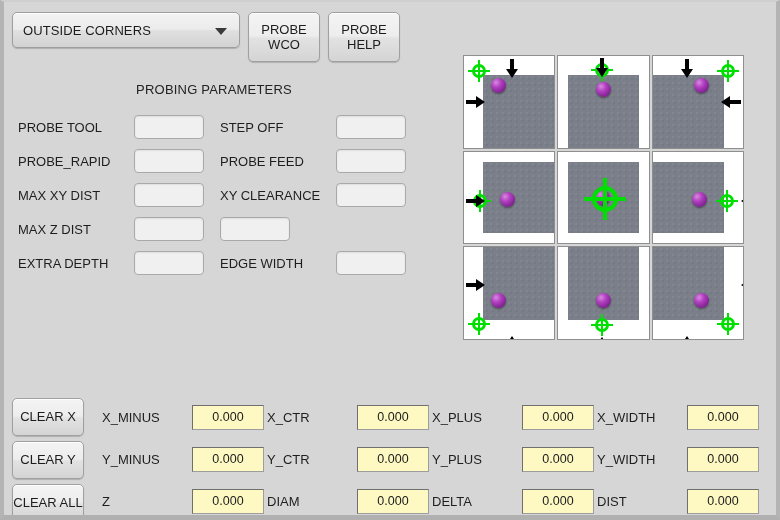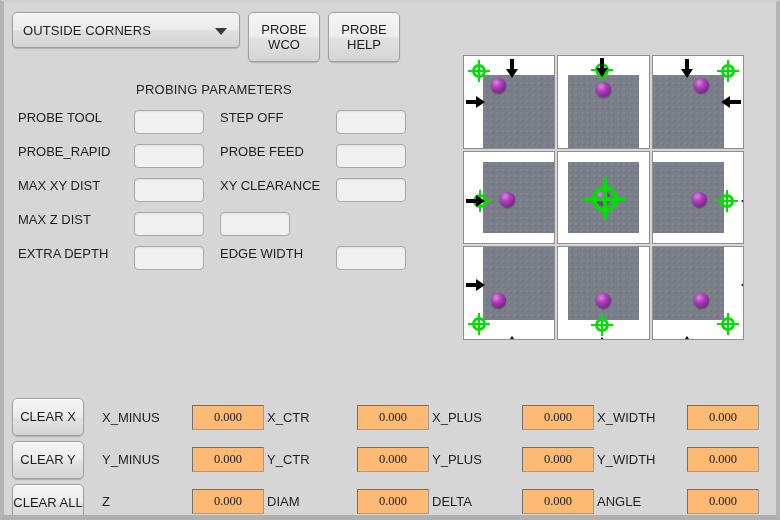--- a/index.html
+++ b/index.html
@@ -106,20 +106,21 @@
   }
 
   .params-grid {
     position: absolute;
     left: 14px;
     top: 108px;
     width: 400px;
   }
   .prow {
     display: flex;
+    align-items: center;
     height: 34px;
     margin-bottom: 0px;
   }
   .plabel {
     font-size: 13px;
     color: #1e1e1e;
     width: 116px;
     flex: 0 0 116px;
     white-space: nowrap;
   }
@@ -273,31 +274,30 @@
   .rlabel {
     font-size: 13px;
     color: #1e1e1e;
     flex: 0 0 90px;
     text-align: left;
     white-space: nowrap;
   }
   .rfield {
     width: 72px;
     height: 25px;
-    background: #fdba74;
+    background: #fef9c3;
     border: 1px solid #9d9d9d;
     border-top-color: #6f6f6f;
     border-left-color: #6f6f6f;
     box-sizing: border-box;
     display: flex;
     align-items: center;
     justify-content: center;
     font-size: 12.5px;
     color: #1c1c1c;
-    font-family: Liberation Serif, serif;
   }
 </style>
 </head>
 <body>
 
 <div id="app">
 
   <div class="topbar">
 
     <div class="combo">
@@ -583,20 +583,20 @@
       </div>
       <div class="rgroup">
         <span class="rlabel">DIAM</span>
         <span class="rfield">0.000</span>
       </div>
       <div class="rgroup">
         <span class="rlabel">DELTA</span>
         <span class="rfield">0.000</span>
       </div>
       <div class="rgroup">
-        <span class="rlabel">ANGLE</span>
+        <span class="rlabel">DIST</span>
         <span class="rfield">0.000</span>
       </div>
     </div>
 
   </div>
 
 </div>
 
 </body></html>

